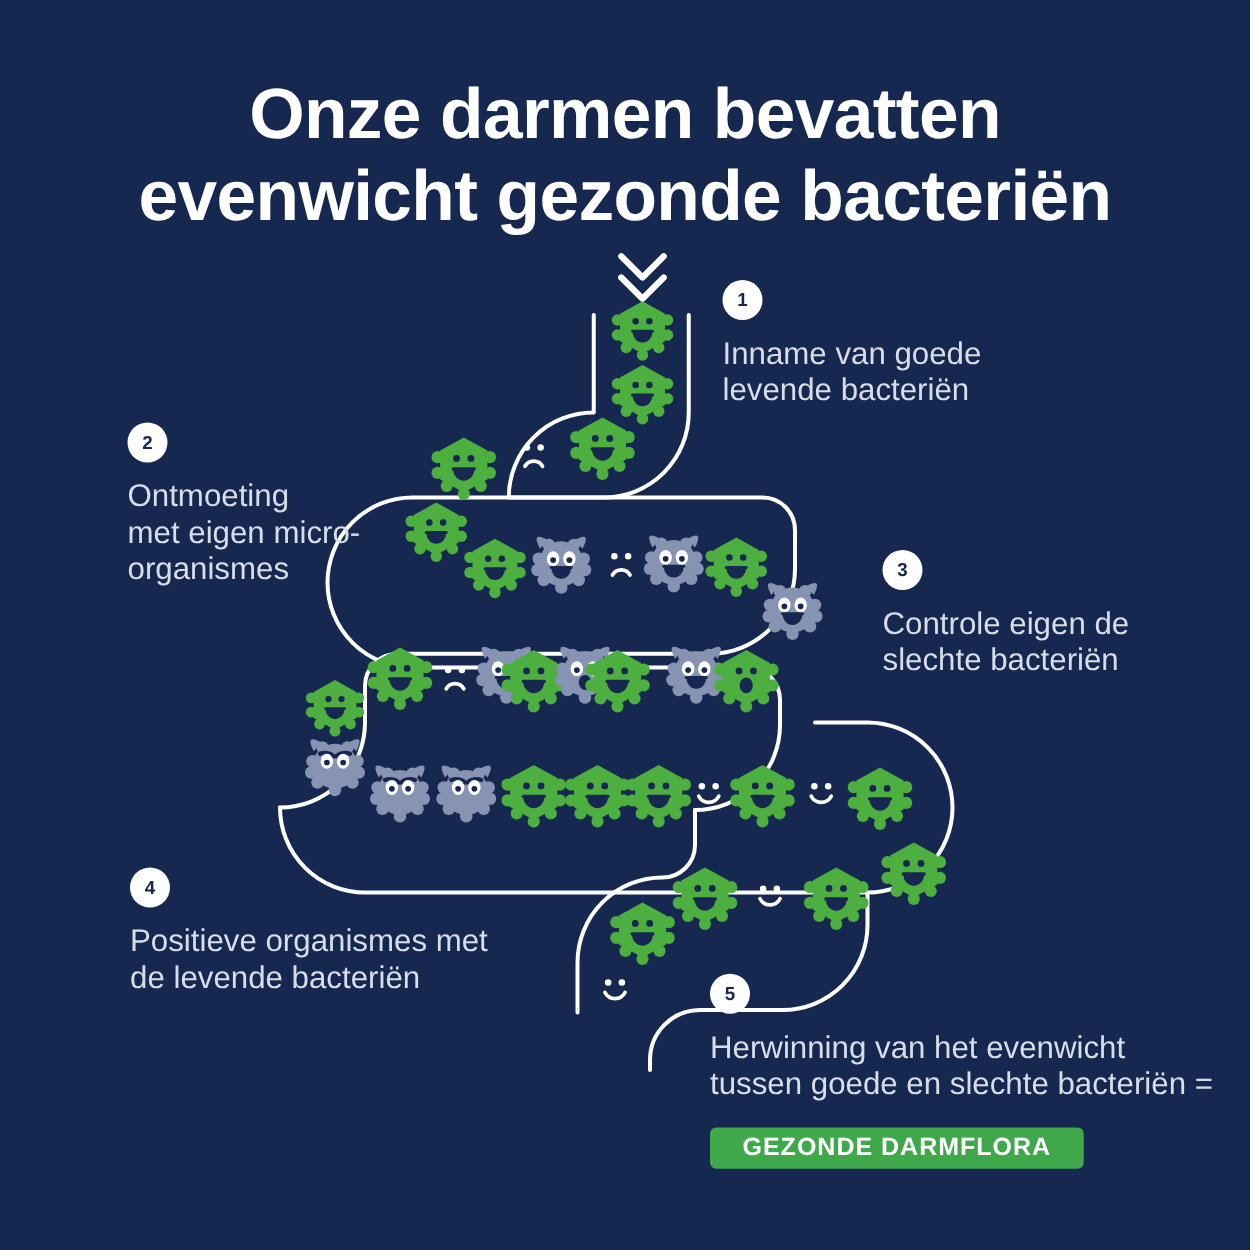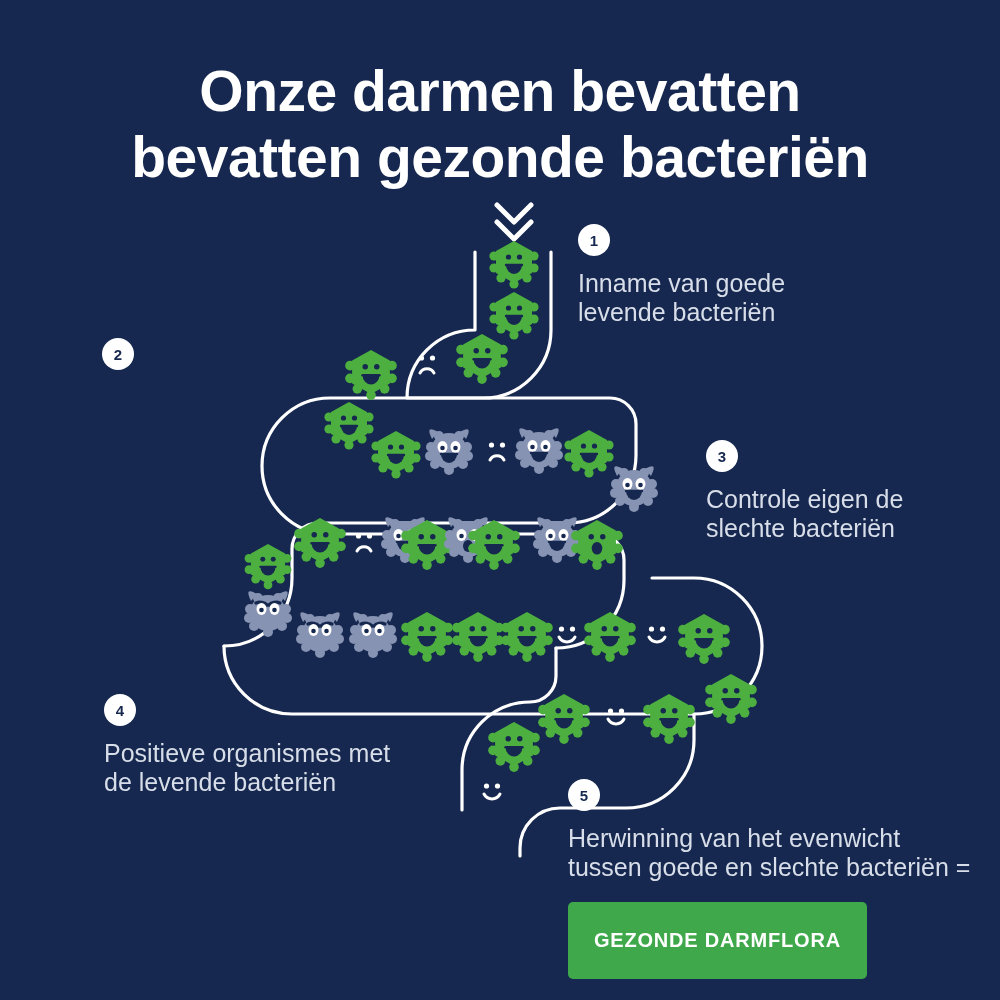--- a/index.html
+++ b/index.html
@@ -36,31 +36,31 @@
   .step.s1{left:578px;top:224px;}
   .step.s2{left:102px;top:338px;}
   .step.s3{left:706px;top:440px;}
   .step.s4{left:104px;top:694px;}
   .step.s5{left:568px;top:779px;}
 
   .badge-pill{
     display:inline-block;margin-top:20px;
     background:#3fa84a;color:#ffffff;
     font-size:20px;font-weight:700;letter-spacing:0.8px;
-    padding:27px 26px;border-radius:5px;
+    padding:5px 26px;border-radius:5px;
   }
 </style>
 </head>
 <body>
 
 <div id="stage">
 
   <div class="title">
     <span>Onze darmen bevatten</span>
-    <span>bevatten gezonde bacteriën</span>
+    <span>evenwicht gezonde bacteriën</span>
   </div>
 
   <svg class="gut" viewBox="0 0 1000 1000">
     <g fill="none" stroke="#ffffff" stroke-width="5" stroke-linecap="round" stroke-linejoin="round">
       <polyline points="497,205 514,222 531,205"></polyline>
       <polyline points="497,222 514,239 531,222"></polyline>
     </g>
     <g fill="none" stroke="#ffffff" stroke-width="3.2" stroke-linecap="round" stroke-linejoin="round">
       <path d="M475,252
                L475,330
@@ -679,20 +679,23 @@
       </g>
   </svg>
 
   <div class="step s1">
     <div class="badge">1</div>
     <div class="txt">Inname van goede
 levende bacteriën</div>
   </div>
   <div class="step s2">
     <div class="badge">2</div>
+    <div class="txt">Ontmoeting
+met eigen micro-
+organismes</div>
   </div>
   <div class="step s3">
     <div class="badge">3</div>
     <div class="txt">Controle eigen de
 slechte bacteriën</div>
   </div>
   <div class="step s4">
     <div class="badge">4</div>
     <div class="txt">Positieve organismes met
 de levende bacteriën</div>

